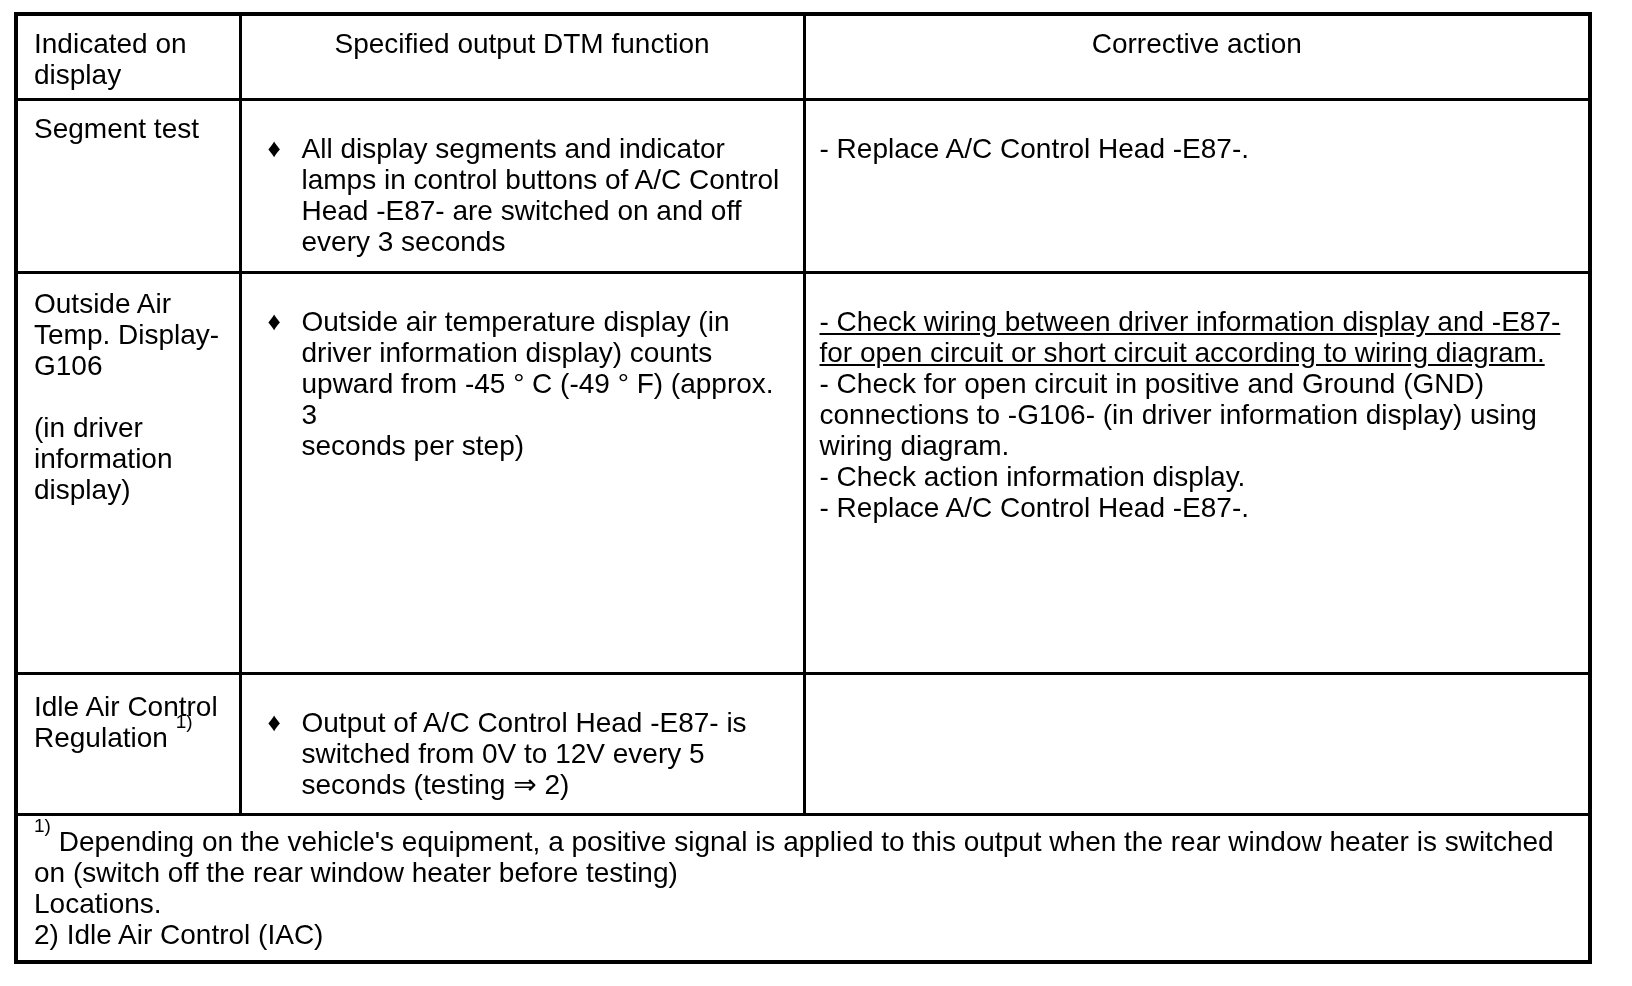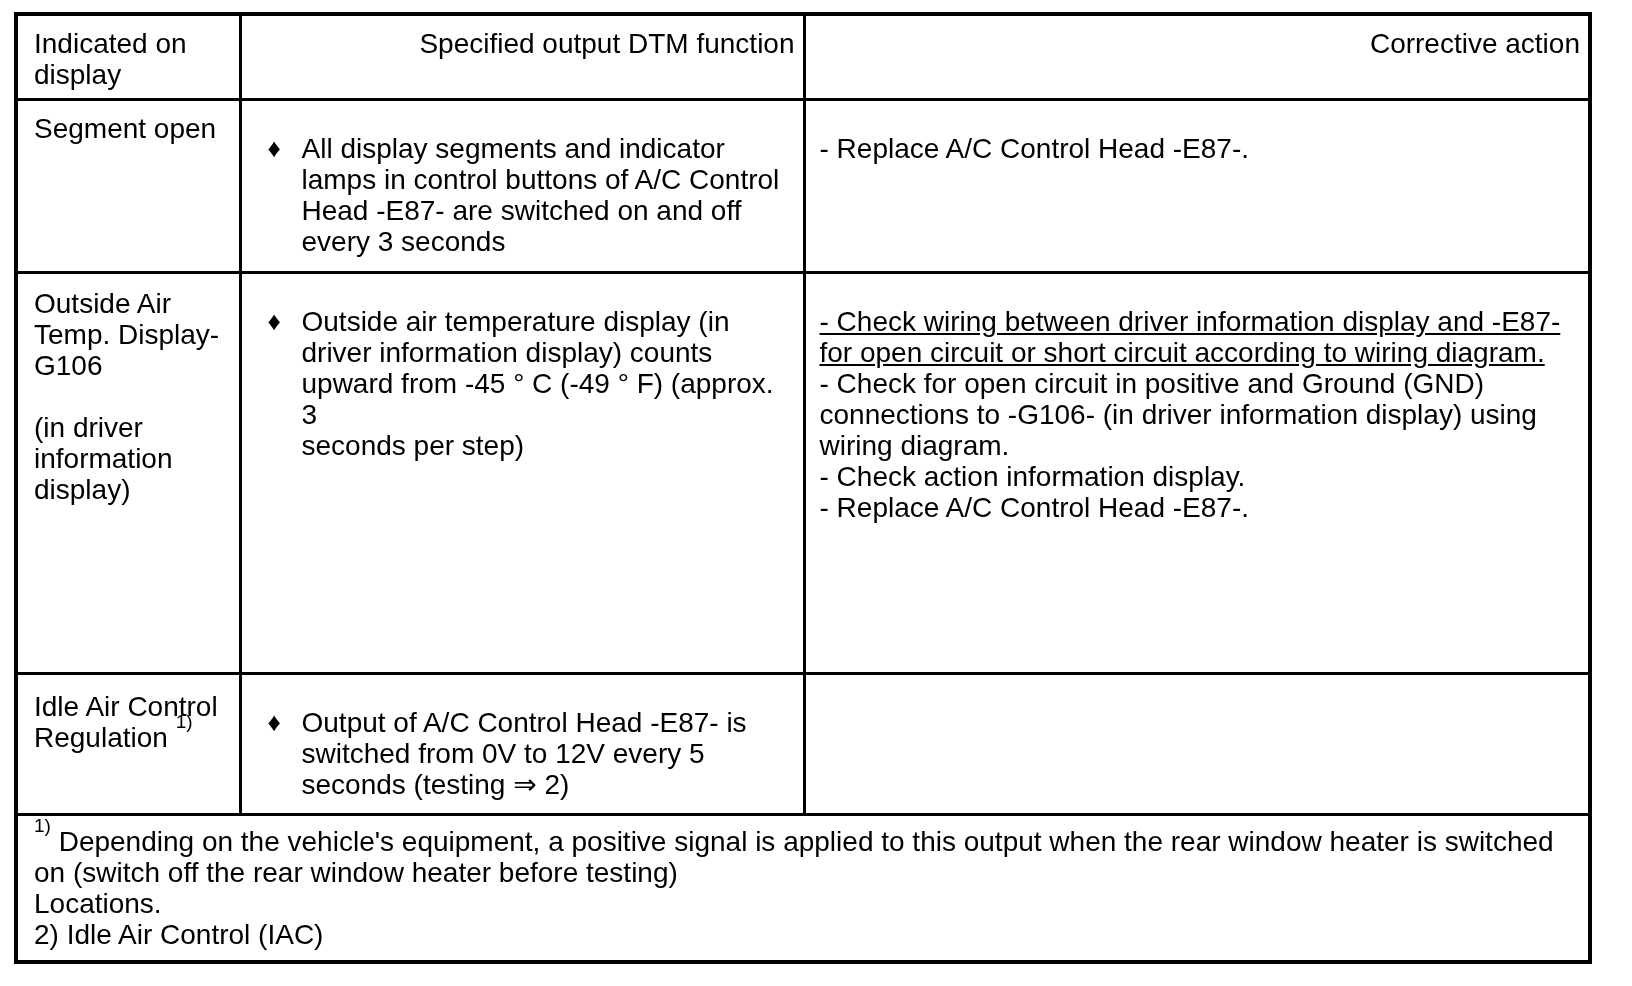--- a/index.html
+++ b/index.html
@@ -37,21 +37,21 @@
     overflow: hidden;
   }
   th.h-col1 {
     text-align: left;
     font-weight: bold;
     padding: 12px 8px 8px 16px;
     line-height: 33px;
     height: 60px;
   }
   th.h-center {
-    text-align: right;
+    text-align: center;
     font-weight: bold;
     padding: 12px 8px 8px 8px;
     line-height: 33px;
   }
   td.c1 { padding: 14px 8px 10px 16px; }
   td.c2 { padding: 32px 10px 10px 0; }
   td.c3 { padding: 32px 14px 10px 14px; }
   tr.r1 td { height: 128px; }
   tr.r2 td { height: 356px; }
   tr.r3 td { height: 96px; }
@@ -95,21 +95,21 @@
       <col style="width:786px">
     </colgroup>
     <tbody>
         <tr>
       <th class="h-col1"><span class="bind-text">Indicated on
 display</span></th>
       <th class="h-center"><span class="bind-text">Specified output DTM function</span></th>
       <th class="h-center"><span class="bind-text">Corrective action</span></th>
     </tr>
     <tr class="r1">
-      <td class="c1" style="padding-top:12px"><span class="bind-text">Segment open</span></td>
+      <td class="c1" style="padding-top:12px"><span class="bind-text">Segment test</span></td>
       <td class="c2">
         <div class="dtm-item">
               <span class="bullet">♦</span>
               <span class="bind-text">All display segments and indicator
 lamps in control buttons of A/C Control
 Head -E87- are switched on and off
 every 3 seconds</span>
             </div>
       </td>
       <td class="c3">

